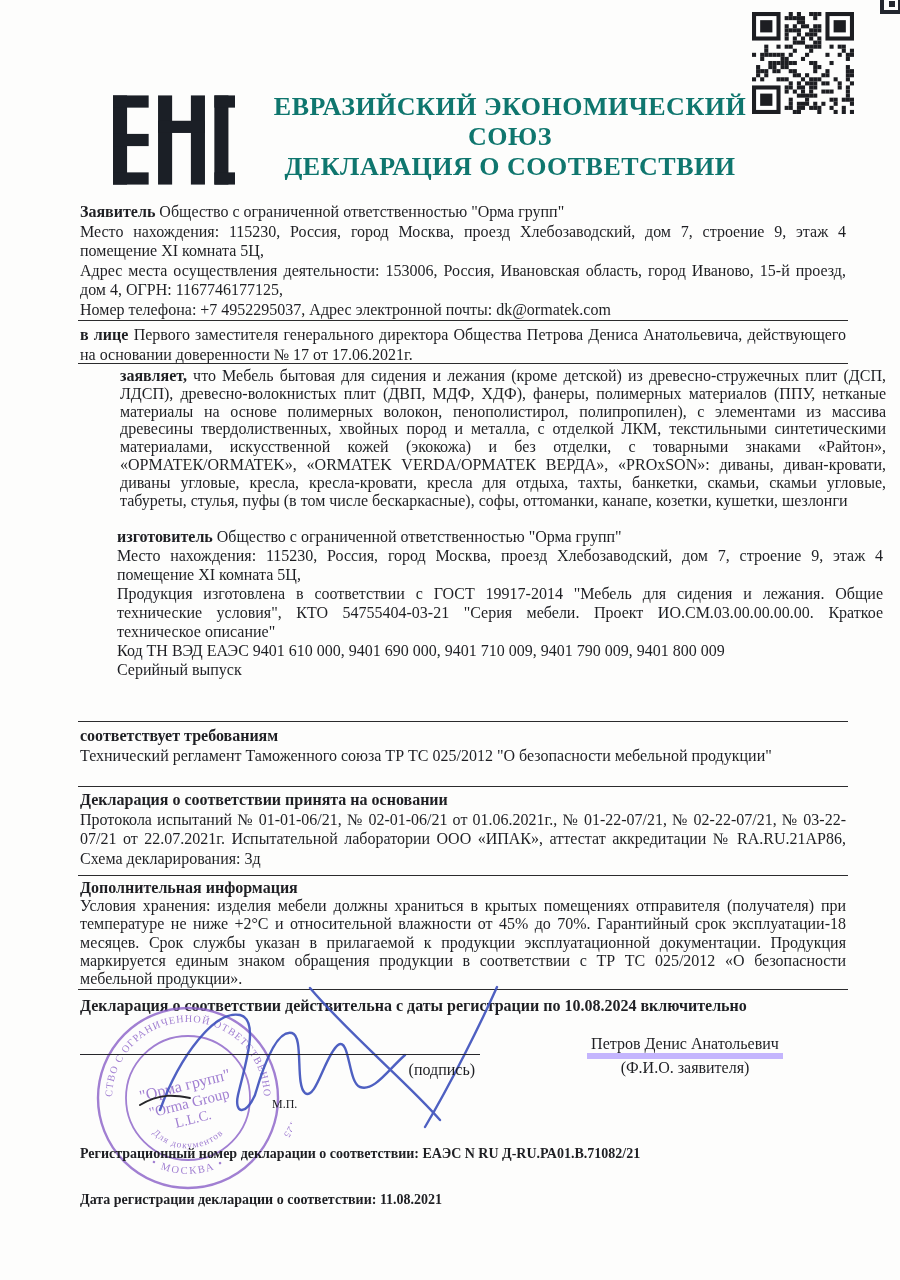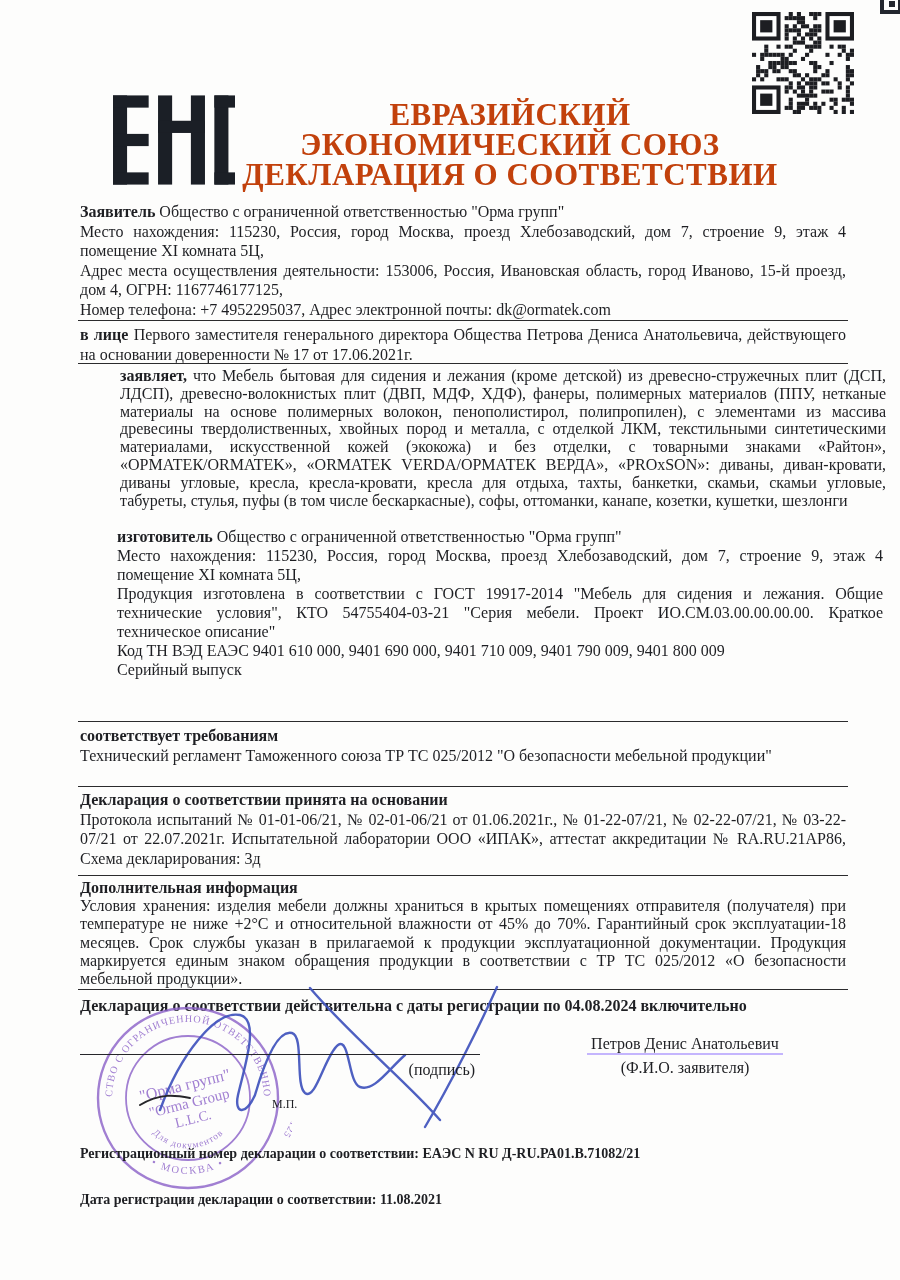--- a/index.html
+++ b/index.html
@@ -11,36 +11,36 @@
     position:relative;
     overflow:hidden;
   }
   .page{position:absolute;inset:0;}
   .sec{position:absolute;left:80px;width:766px;font-size:16px;line-height:19.5px;text-align:justify;}
   .sec .lbl{font-weight:bold;}
   .hr{position:absolute;left:78px;width:770px;border-top:1.6px solid #2b2b2d;height:0;}
   
   .hdr-logo{position:absolute;left:113px;top:95px;width:122px;height:90px;}
   .hdr-title{
-    position:absolute;left:240px;top:100px;width:540px;
-    text-align:center;font-weight:bold;font-size:31px;line-height:30px;
-    color:#c2410c;letter-spacing:.5px;
+    position:absolute;left:240px;top:92px;width:540px;
+    text-align:center;font-weight:bold;font-size:26px;line-height:30px;
+    color:#0f766e;letter-spacing:.5px;
   }
   .qr-wrap{position:absolute;left:752px;top:12px;width:102px;height:102px;}
   .corner-frag{position:absolute;right:0;top:0;width:20px;height:17px;}
   
   .lh-tight{line-height:17.8px;margin-left:40px;}
   .lh-med{line-height:19px;}
   .lh-add{line-height:18.2px;}
   .bold-line{font-weight:bold;}
   
   .sig-line{position:absolute;left:80px;top:1054px;width:400px;border-bottom:1.5px solid #26262a;height:0;}
   .sig-caption{position:absolute;left:80px;top:1061px;width:395px;text-align:right;font-size:16px;}
   .fio-name{position:absolute;left:545px;top:1035px;width:280px;text-align:center;font-size:16px;}
-  .fio-name span{border-bottom:2px solid #c4b5fd;padding:0 4px 1px;}
+  .fio-name span{border-bottom:6px solid #c4b5fd;padding:0 4px 1px;}
   .fio-caption{position:absolute;left:545px;top:1059px;width:280px;text-align:center;font-size:16px;}
   .mp{position:absolute;left:272px;top:1097px;font-size:12px;}
   .stamp-wrap{position:absolute;left:88px;top:1002px;width:204px;height:192px;opacity:.82;}
   .sig-svg{position:absolute;left:120px;top:975px;width:420px;height:165px;}
   .reg-line{position:absolute;left:80px;width:790px;font-weight:bold;font-size:14px;}
   .reg-number{top:1146px;}
   .reg-date{top:1192px;}
 </style>
 </head>
 <body>
@@ -315,21 +315,21 @@
 
   <div class="hr" style="top:875px;"></div>
 
   <div class="sec lh-add" style="top:879px;">
     <div class="lbl">Дополнительная информация</div>
     <div>Условия хранения: изделия мебели должны храниться в крытых помещениях отправителя (получателя) при температуре не ниже +2°С и относительной влажности от 45% до 70%. Гарантийный срок эксплуатации-18 месяцев. Срок службы указан в прилагаемой к продукции эксплуатационной документации. Продукция маркируется единым знаком обращения продукции в соответствии с ТР ТС 025/2012 «О безопасности мебельной продукции».</div>
   </div>
 
   <div class="hr" style="top:989px;"></div>
 
-  <div class="sec bold-line" style="top:996px;text-align:left;">Декларация о соответствии действительна с даты регистрации по  04.08.2024 включительно</div>
+  <div class="sec bold-line" style="top:996px;text-align:left;">Декларация о соответствии действительна с даты регистрации по  10.08.2024 включительно</div>
 
   <div class="stamp-wrap">
     <svg viewBox="0 0 204 192" width="204" height="192" xmlns="http://www.w3.org/2000/svg">
       <defs>
         <path id="arcTop" d="M 24,96 A 76,76 0 0 1 176,96" fill="none"></path>
         <path id="arcBottom" d="M 24,96 A 76,76 0 0 0 176,96" fill="none"></path>
         <path id="arcInner" d="M 55,118 A 50,50 0 0 0 145,118" fill="none"></path>
         <path id="arcFull" d="M 100,20 A 76,76 0 1 1 99.9,20.05" fill="none"></path>
       </defs>
       <g stroke="#8d64c9" fill="none">

